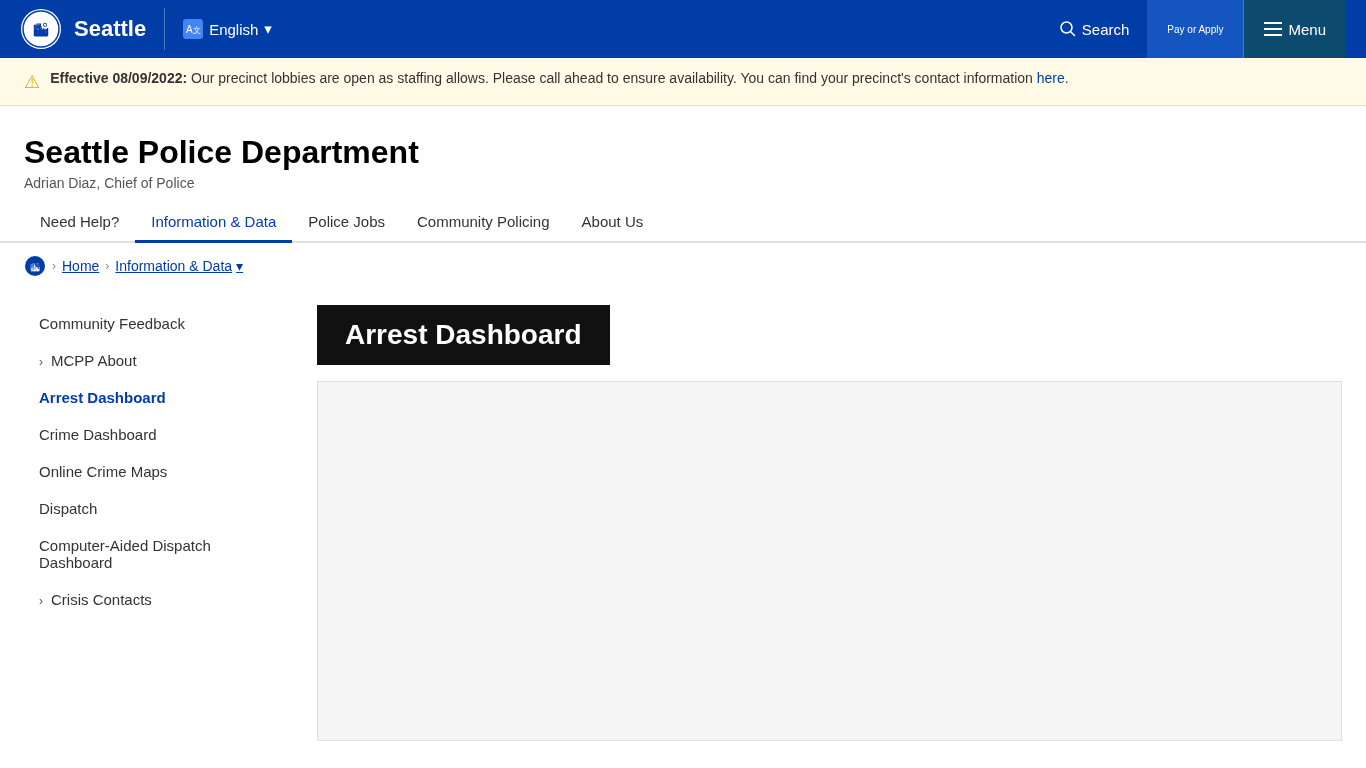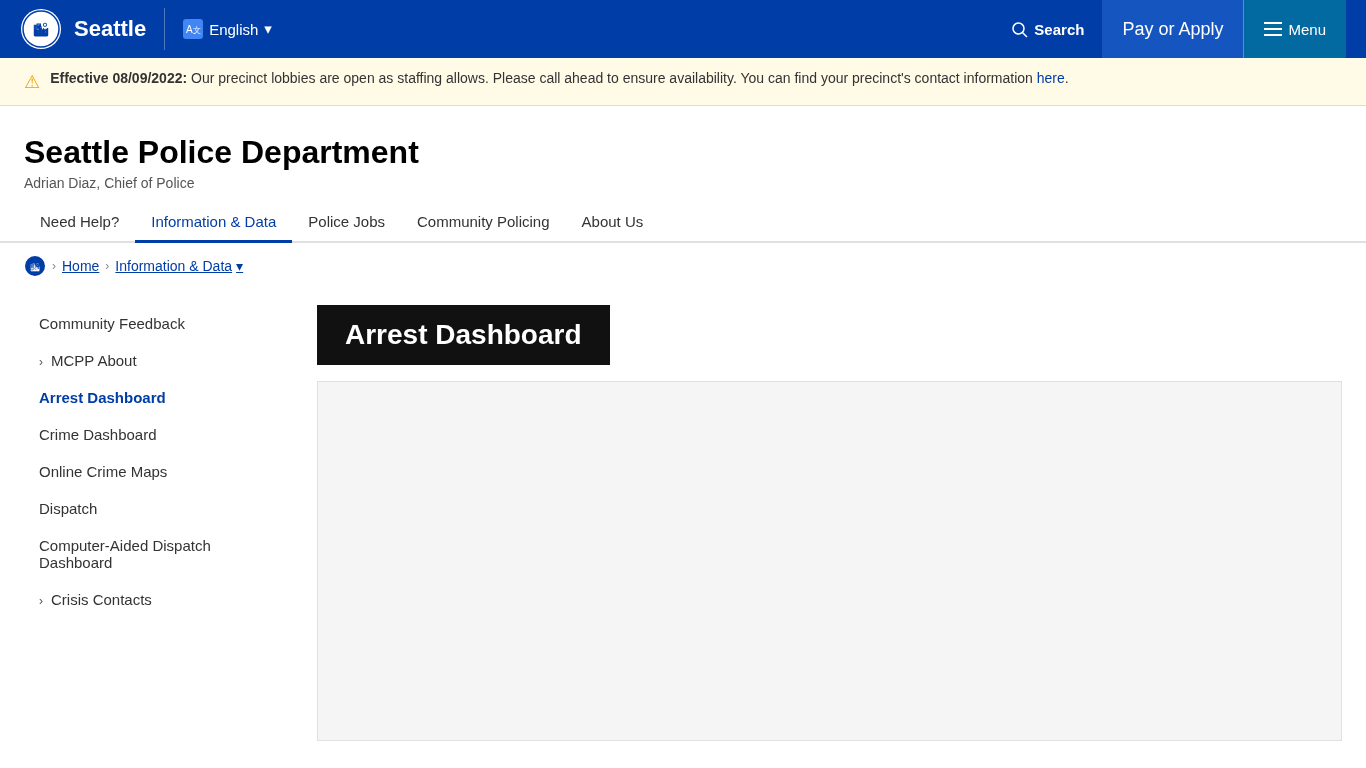--- a/index.html
+++ b/index.html
@@ -45,36 +45,35 @@
       gap: 0;
       margin-left: auto;
     }
     .btn-search {
       background: transparent;
       border: none;
       color: #fff;
       cursor: pointer;
       font-size: 15px;
       display: flex;
-      align-items: flex-end;
+      align-items: center;
       gap: 6px;
       padding: 0 18px;
-      font-weight: bold;
     }
     .btn-pay {
       background: #1555c0;
       border: none;
       color: #fff;
       cursor: pointer;
-      font-size: 18px;
+      font-size: 10px;
       padding: 10px 20px;
       height: 58px;
     }
     .btn-menu {
-      background: #0369a1;
+      background: #0c4a6e;
       border: none;
       border-left: 1px solid rgba(255,255,255,0.3);
       color: #fff;
       cursor: pointer;
       font-size: 15px;
       display: flex;
       align-items: center;
       gap: 6px;
       padding: 0 20px;
       height: 58px;

